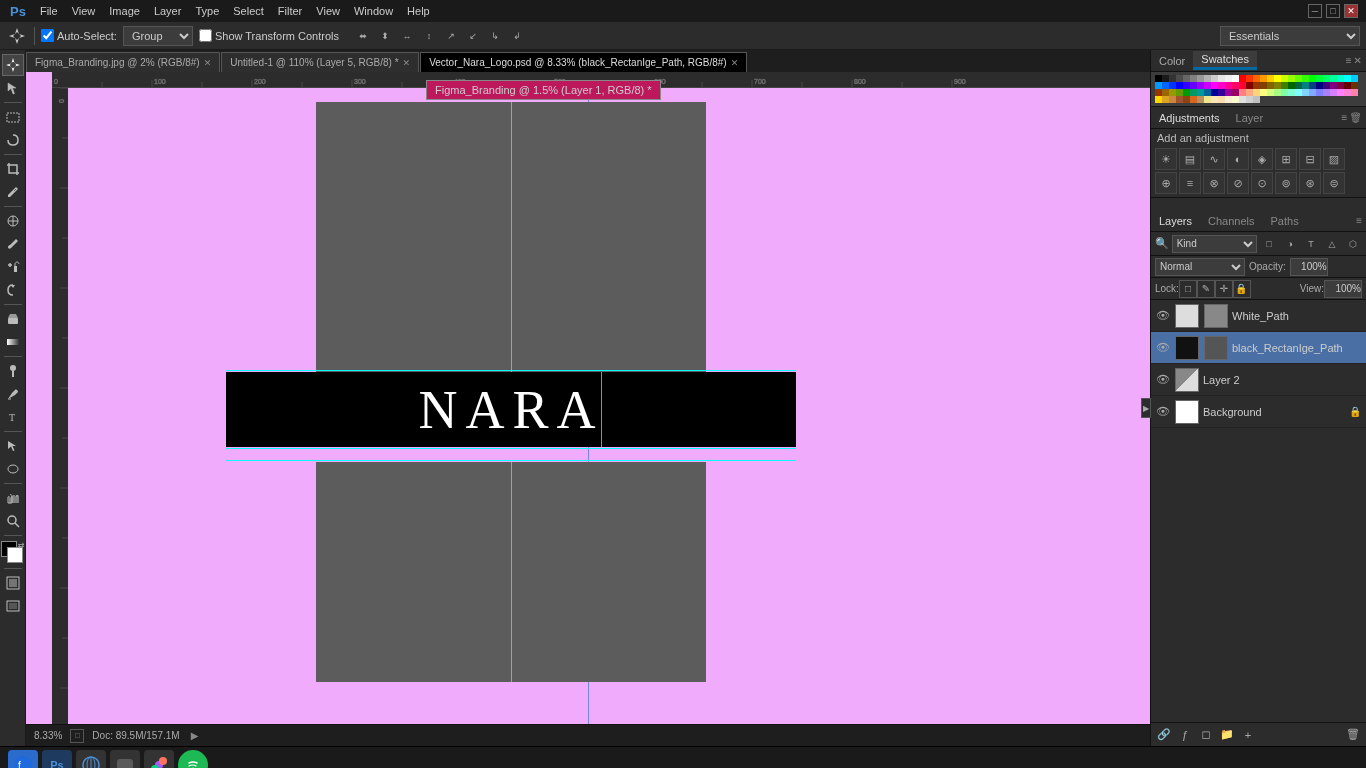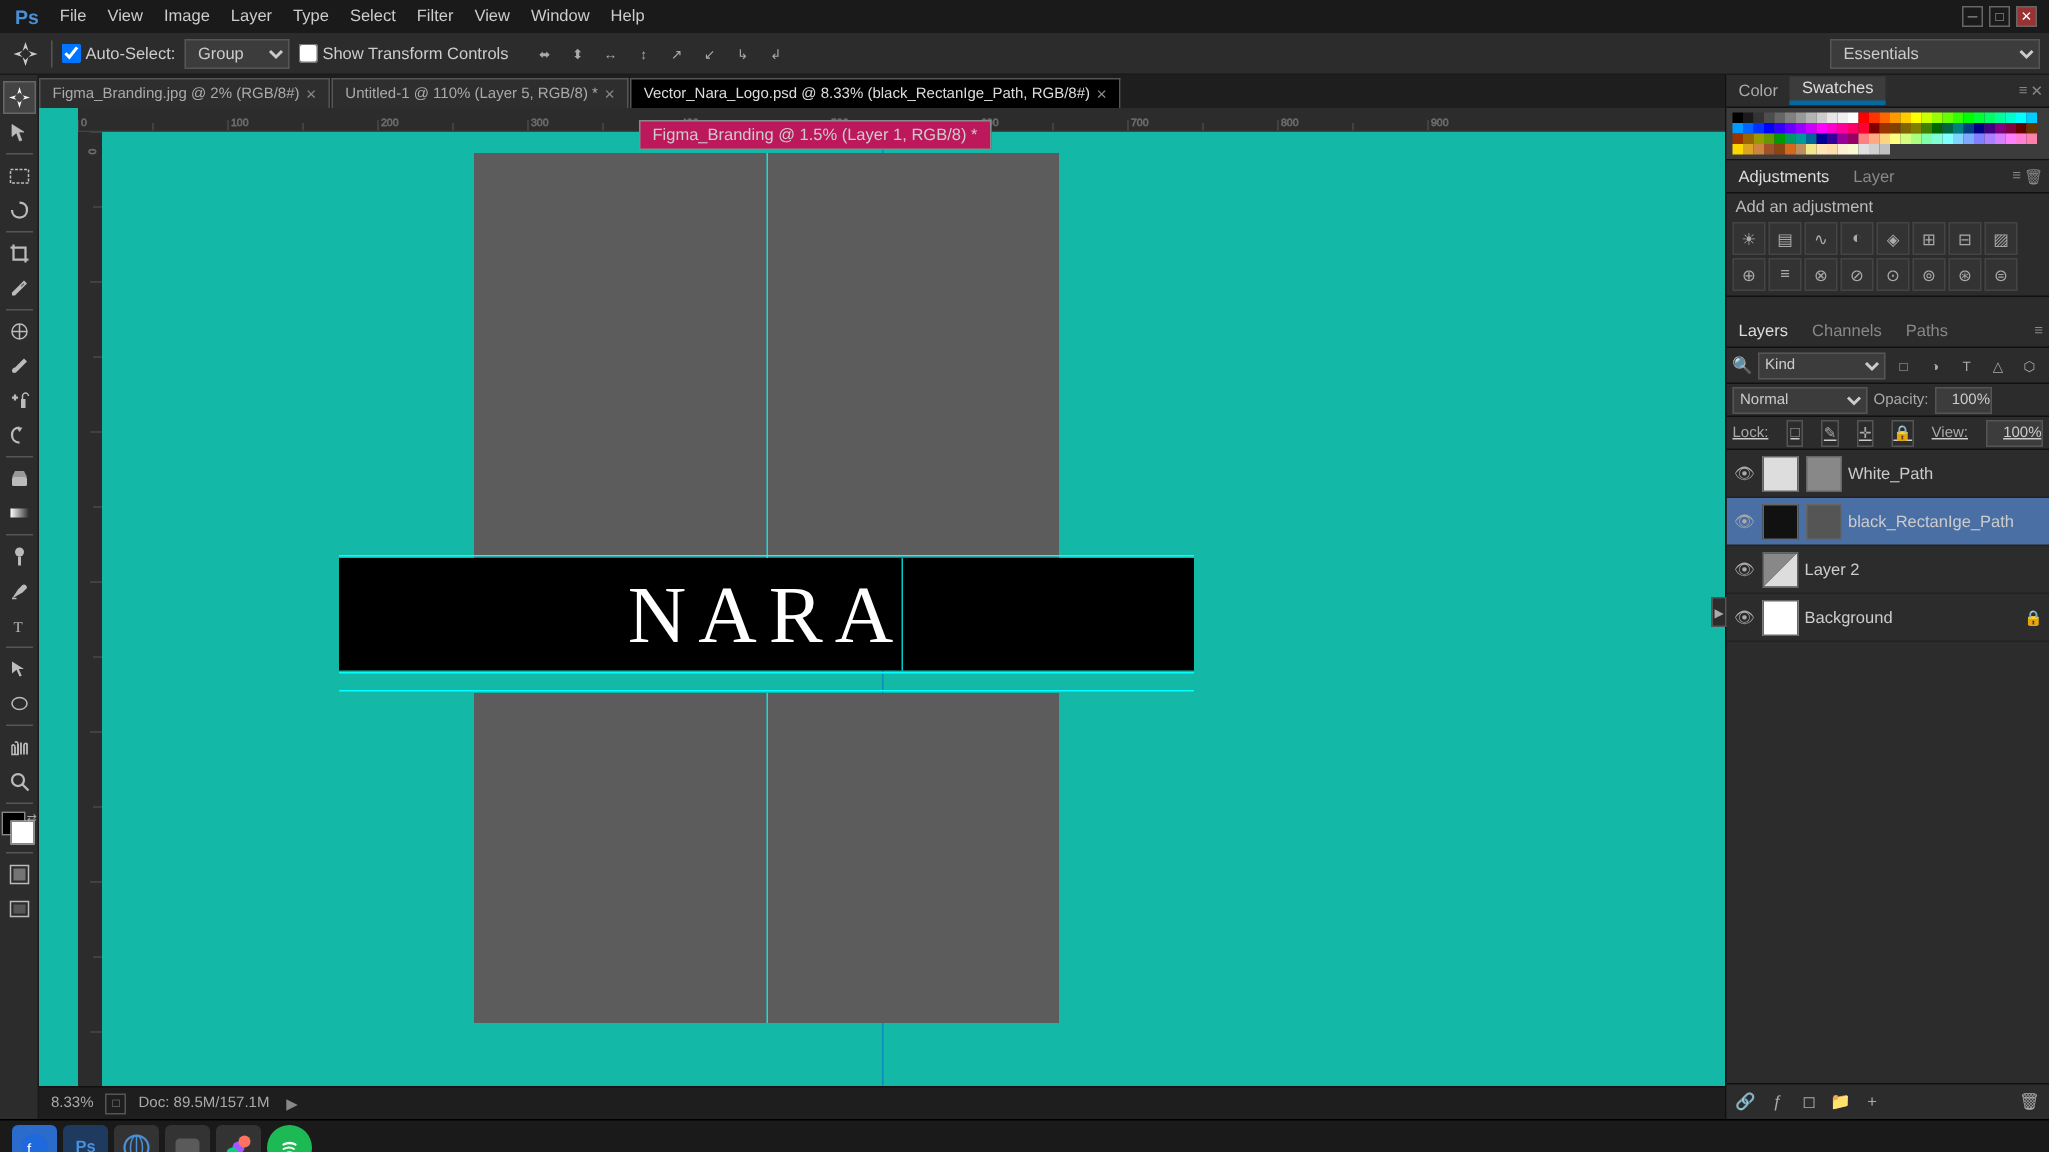--- a/index.html
+++ b/index.html
@@ -33,21 +33,21 @@
     
     #canvas-area { flex: 1; display: flex; flex-direction: column; overflow: hidden; position: relative; }
 
     
     #tabs-bar { display: flex; align-items: flex-end; height: 22px; background: #1e1e1e; padding: 0; overflow: hidden; }
     .tab { display: flex; align-items: center; height: 20px; padding: 0 8px; background: #2e2e2e; border: 1px solid #555; border-bottom: none; font-size: 10px; color: #aaa; cursor: pointer; white-space: nowrap; gap: 4px; margin-right: 1px; }
     .tab.active { background: #000000; color: #ddd; }
     .tab-close { color: #888; font-size: 9px; cursor: pointer; }
 
     
-    #canvas-wrapper { flex: 1; background: #14b8a6; position: relative; overflow: hidden; text-decoration: underline; }
+    #canvas-wrapper { flex: 1; background: #f0abfc; position: relative; overflow: hidden; text-decoration: underline; }
 
     
     #tooltip { position: absolute; top: 30px; left: 400px; background: #be185d; border: 1px solid #888; padding: 3px 8px; font-size: 11px; color: #ccc; z-index: 100; pointer-events: none; }
 
     
     #status-bar { height: 22px; background: #1e1e1e; display: flex; align-items: center; padding: 0 8px; gap: 8px; border-top: 1px solid #111; }
     .status-zoom { font-size: 10px; color: #aaa; }
     .status-doc { font-size: 10px; color: #aaa; }
 
     
@@ -577,21 +577,21 @@
 
       <div style="display:flex;align-items:center;height:22px;padding:0 4px;gap:4px;border-bottom:1px solid #111;">
         <select style="background:#3c3c3c;border:1px solid #555;color:#ccc;font-size:10px;height:18px;width:90px;">
           <option>Normal</option>
         </select>
         <span style="font-size:10px;color:#aaa;">Opacity:</span>
         <input type="text" value="100%" style="background: rgb(60, 60, 60); border: 1px solid rgb(85, 85, 85); color: rgb(204, 204, 204); font-size: 10px; height: 18px; width: 38px; text-align: right;">
         <span style="font-size:10px;color:#aaa;"></span>
       </div>
 
-      <div style="display:flex;align-items:center;height:22px;padding:0 4px;gap:12px;border-bottom:1px solid #111;text-decoration:underline;">
+      <div style="display:flex;align-items:center;height:22px;padding:0 4px;gap:0;border-bottom:1px solid #111;">
         <span style="font-size:10px;color:#aaa;">Lock:</span>
         <div style="width:18px;height:18px;display:flex;align-items:center;justify-content:center;color:#aaa;font-size:10px;cursor:pointer;border:1px solid #555;">□</div>
         <div style="width:18px;height:18px;display:flex;align-items:center;justify-content:center;color:#aaa;font-size:10px;cursor:pointer;border:1px solid #555;">✎</div>
         <div style="width:18px;height:18px;display:flex;align-items:center;justify-content:center;color:#aaa;font-size:10px;cursor:pointer;border:1px solid #555;">✛</div>
         <div style="width:18px;height:18px;display:flex;align-items:center;justify-content:center;color:#aaa;font-size:10px;cursor:pointer;border:1px solid #555;">🔒</div>
         <span style="font-size:10px;color:#aaa;margin-left:auto;">View:</span>
         <input type="text" value="100%" style="background: rgb(60, 60, 60); border: 1px solid rgb(85, 85, 85); color: rgb(204, 204, 204); font-size: 10px; height: 18px; width: 38px; text-align: right;">
       </div>
 
       <div class="layers-list">

